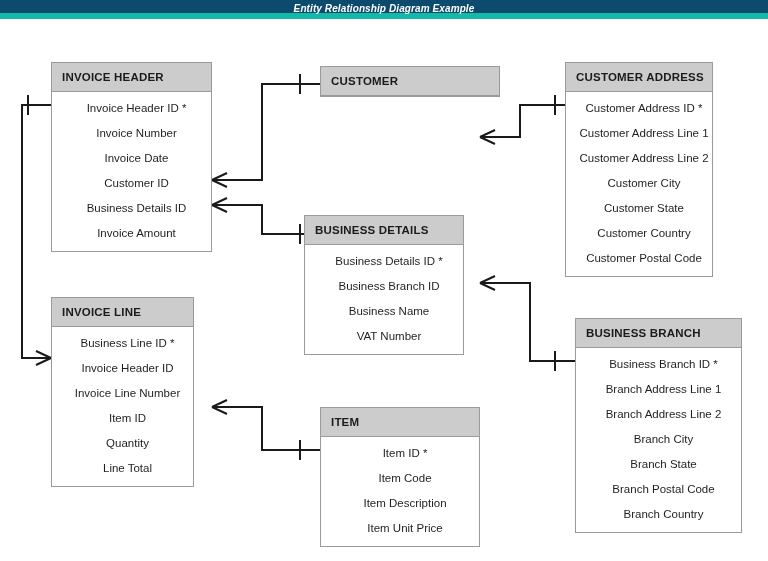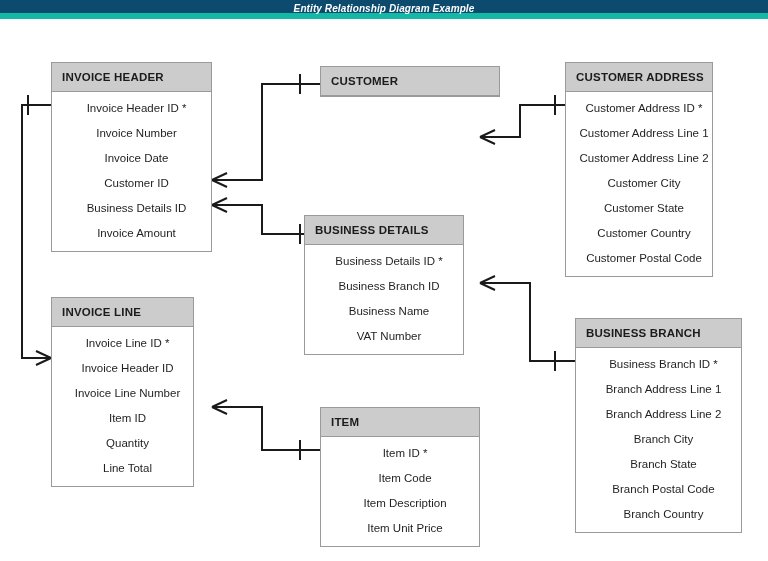--- a/index.html
+++ b/index.html
@@ -161,21 +161,21 @@
         <div class="attr">Invoice Date</div>
         <div class="attr">Customer ID</div>
         <div class="attr">Business Details ID</div>
         <div class="attr">Invoice Amount</div>
       </div>
     </div>
 
     <div class="entity" style="left:51px; top:268px; width:143px;margin-top:8px;">
       <div class="entity-title">INVOICE LINE</div>
       <div class="entity-attrs">
-        <div class="attr">Invoice Line ID *</div>
+        <div class="attr">Business Line ID *</div>
         <div class="attr">Invoice Header ID</div>
         <div class="attr">Invoice Line Number</div>
         <div class="attr">Item ID</div>
         <div class="attr">Quantity</div>
         <div class="attr">Line Total</div>
       </div>
     </div>
 
     <div class="entity" style="left:320px; top:45px; width:180px;">
       <div class="entity-title">CUSTOMER</div>

